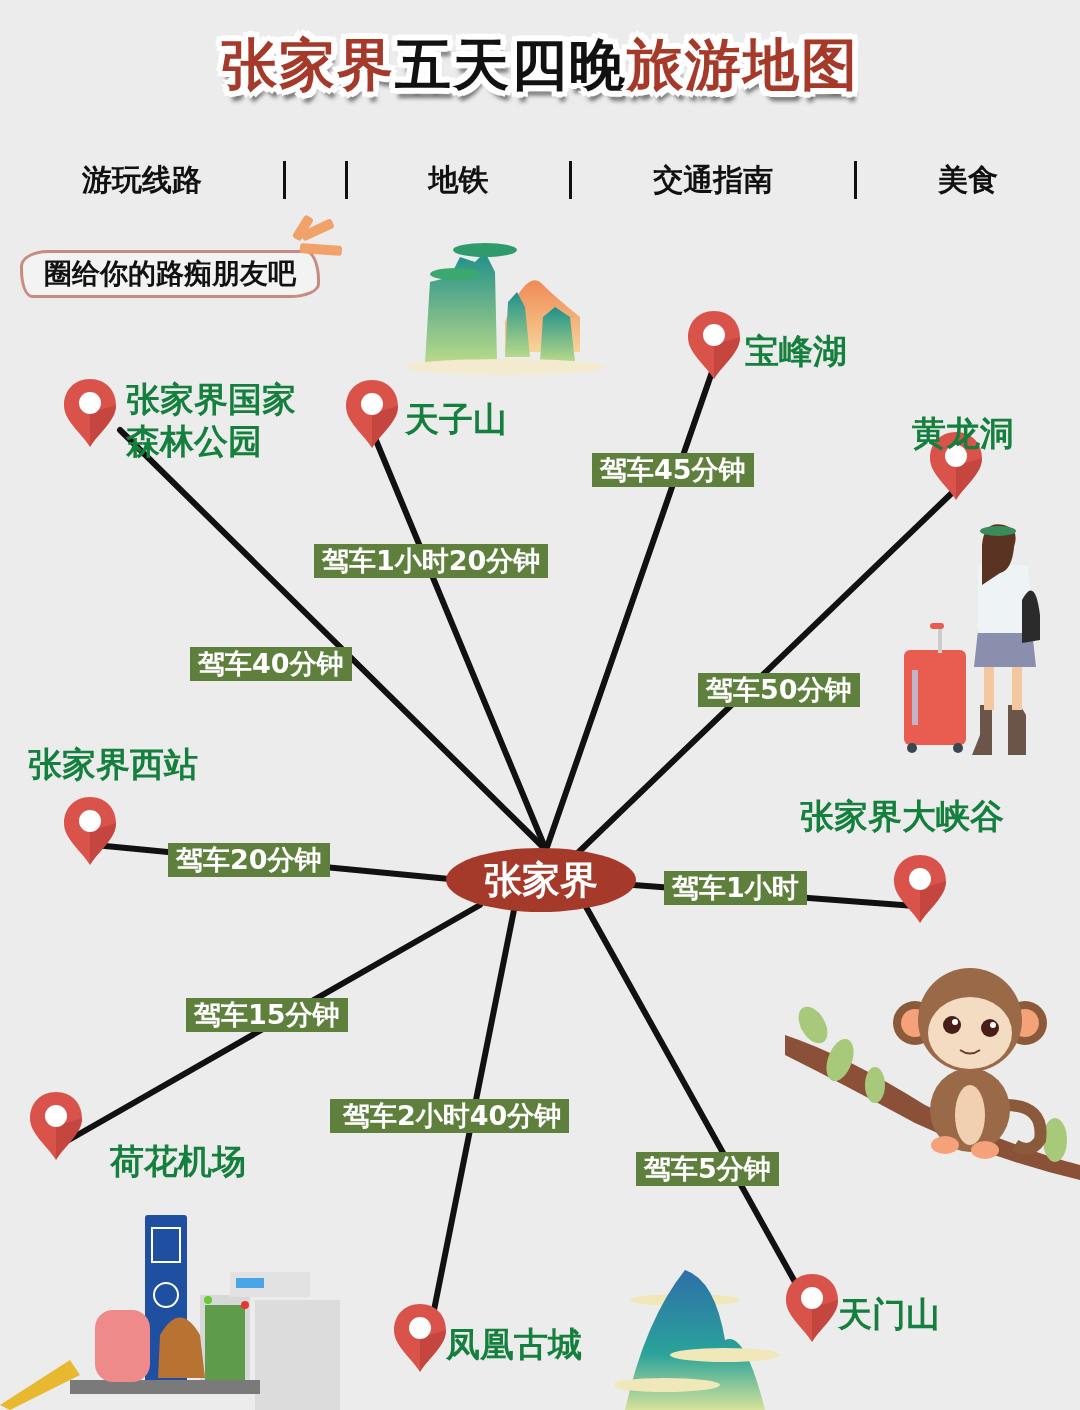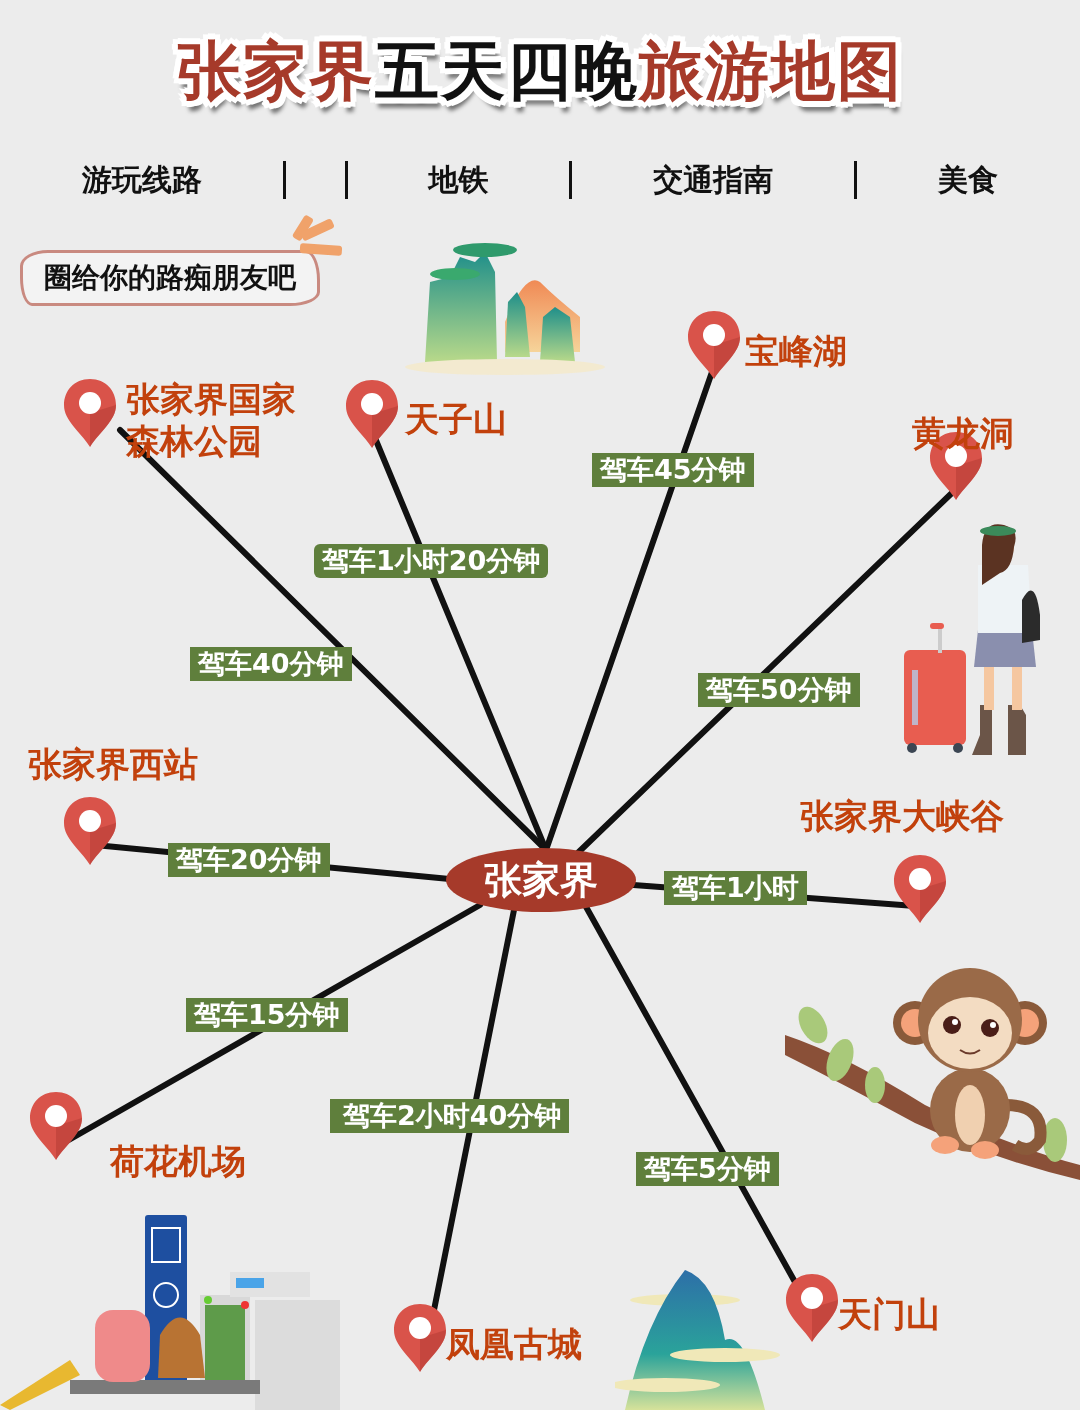--- a/index.html
+++ b/index.html
@@ -7,21 +7,21 @@
   body {
     background: #ececec;
     font-family: "DejaVu Sans", "Liberation Sans", sans-serif;
     position: relative;
   }
   .abs { position: absolute; }
 
   
   .title {
     position: absolute; left: 0; top: 28px; width: 1080px; text-align: center;
-    font-size: 64px; font-weight: 900; letter-spacing: 2px;
+    font-size: 56px; font-weight: 900; letter-spacing: 2px;
     white-space: nowrap;
   }
   .title span {
     -webkit-text-stroke: 0;
     text-shadow:
       -5px -5px 0 #fff, 5px -5px 0 #fff, -5px 5px 0 #fff, 5px 5px 0 #fff,
       0 -6px 0 #fff, 0 6px 0 #fff, -6px 0 0 #fff, 6px 0 0 #fff,
       3px 10px 4px rgba(0,0,0,0.55);
   }
   .t-red { color: #a63a2a; }
@@ -30,35 +30,35 @@
   
   .nav {
     position: absolute; top: 158px; left: 60px; width: 960px; height: 44px;
     display: flex; align-items: center; justify-content: space-between;
   }
   .nav-item { font-size: 30px; font-weight: 700; color: #111; padding: 0 22px; cursor: pointer; }
   .nav-sep { width: 3px; height: 38px; background: #111; }
 
   
   .sticker {
-    position: absolute; left: 20px; top: 250px; width: 300px; height: 56px;
+    position: absolute; left: 20px; top: 250px; width: 300px; height: 48px;
     background: #f3f3f3;
     border: 3px solid #c98a80;
     border-radius: 28px 14px 30px 12px / 16px 30px 14px 28px;
     display: flex; align-items: center; justify-content: center;
     font-size: 28px; font-weight: 900; color: #111; text-align: center;
   }
   .burst { position: absolute; background: #f0a26a; border-radius: 3px; transform-origin: left center; }
 
   svg.lines { position: absolute; left: 0; top: 0; width: 1080px; height: 1410px; }
 
   
   .pin { position: absolute; width: 56px; height: 72px; }
   .place-label {
-    position: absolute; color: #c2410c; font-weight: 700; font-size: 34px; line-height: 42px;
+    position: absolute; color: #15803d; font-weight: 700; font-size: 34px; line-height: 42px;
     white-space: nowrap; font-family: "DejaVu Serif", "Liberation Serif", serif;
   }
 
   
   .drive {
     position: absolute; background: #5f7f3c; color: #fff;
     font-size: 27px; font-weight: 700; height: 34px; line-height: 34px;
     padding: 0 8px; white-space: nowrap; letter-spacing: 0;
   }
 
@@ -248,21 +248,21 @@
 <div class="place-label" style="left:405px; top:398px;">天子山</div>
 <div class="place-label" style="left:745px; top:330px;">宝峰湖</div>
 <div class="place-label" style="left:912px; top:378px;margin-top:34px;">黄龙洞</div>
 <div class="place-label" style="left:28px; top:743px;">张家界西站</div>
 <div class="place-label" style="left:800px; top:795px;">张家界大峡谷</div>
 <div class="place-label" style="left:74px; top:1140px;margin-left:36px;">荷花机场</div>
 <div class="place-label" style="left:446px; top:1323px;">凤凰古城</div>
 <div class="place-label" style="left:838px; top:1293px;">天门山</div>
 
 <div class="drive" style="left:190px; top:647px;">驾车40分钟</div>
-<div class="drive" style="left:314px; top:544px;border-radius:6px;">驾车1小时20分钟</div>
+<div class="drive" style="left:314px; top:544px;">驾车1小时20分钟</div>
 <div class="drive" style="left:592px; top:453px;">驾车45分钟</div>
 <div class="drive" style="left:698px; top:673px;">驾车50分钟</div>
 <div class="drive" style="left:168px; top:843px;">驾车20分钟</div>
 <div class="drive" style="left:664px; top:871px;">驾车1小时</div>
 <div class="drive" style="left:174px; top:998px;margin-left:12px;">驾车15分钟</div>
 <div class="drive" style="left:330px; top:1099px;padding-left:13px;">驾车2小时40分钟</div>
 <div class="drive" style="left:636px; top:1152px;">驾车5分钟</div>
 
 <div class="center">张家界</div>
 

